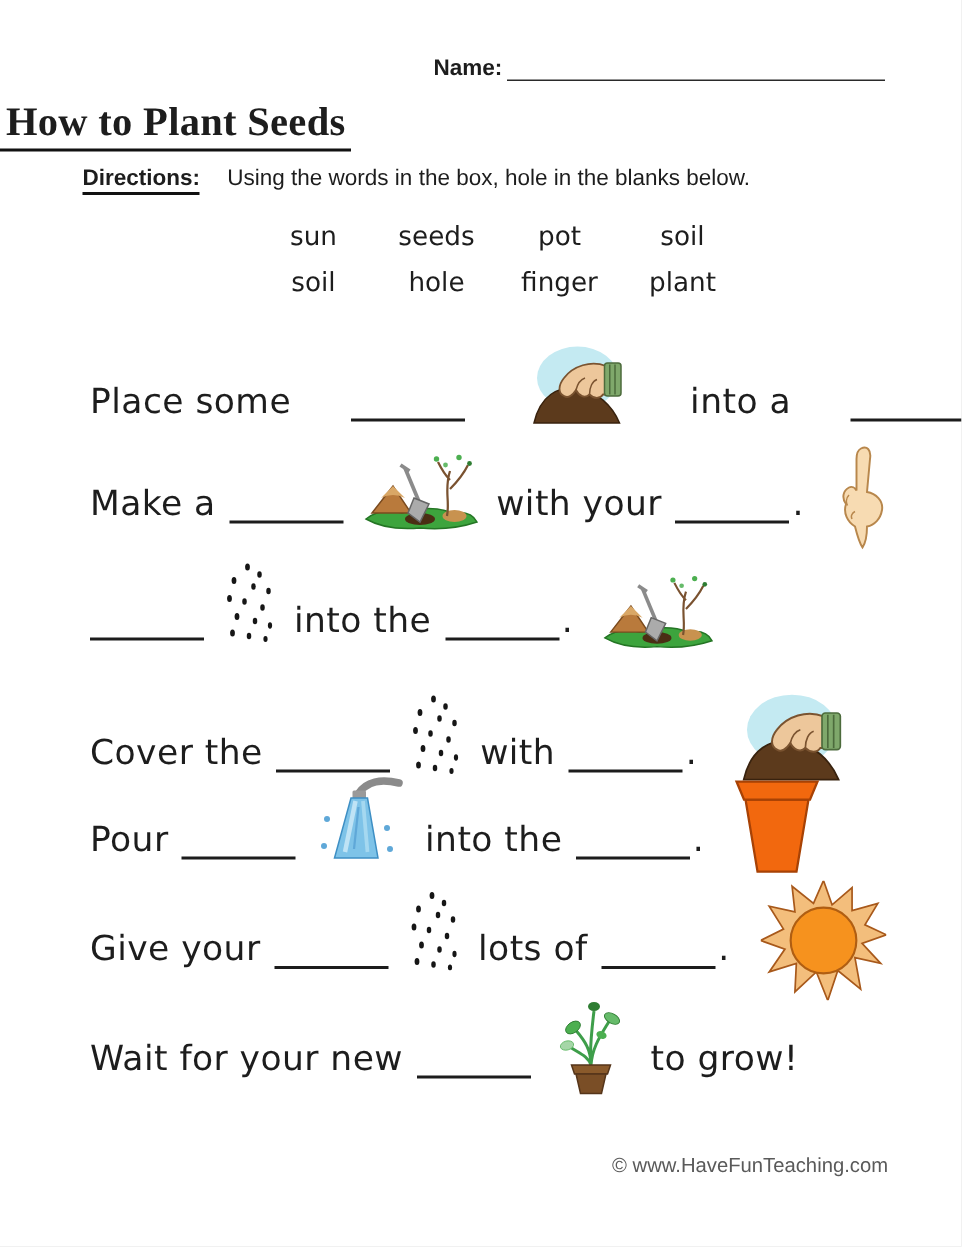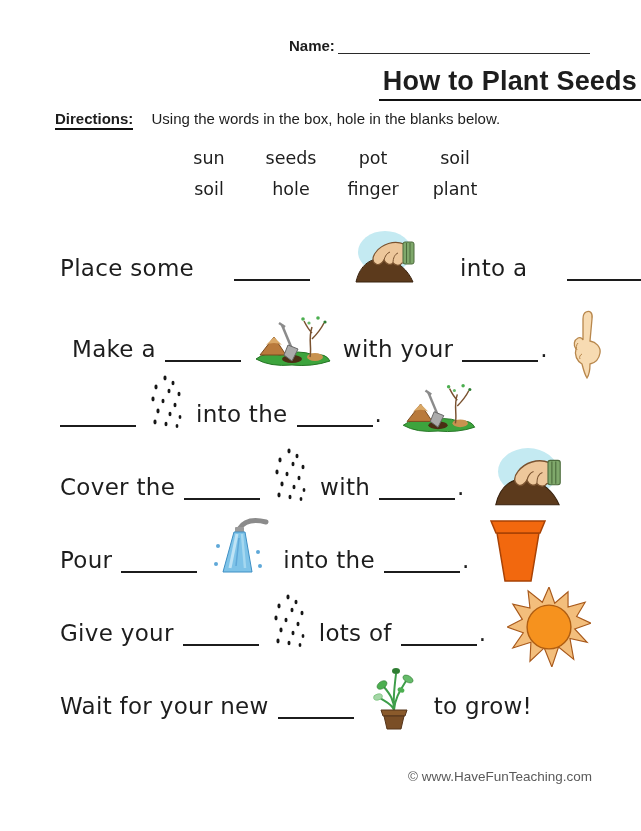--- a/index.html
+++ b/index.html
@@ -2,38 +2,38 @@
 <html><head>
 <meta charset="utf-8">
 <style>
   html,body{margin:0;padding:0;background:#e8e8e8;}
   .page{width:641px;height:831px;position:relative;background:#ffffff;overflow:hidden;
         font-family:"Liberation Sans",sans-serif;color:#1d1d1d;margin:0 auto;}
   
   .name-label{position:absolute;left:289px;top:37px;font-size:15px;font-weight:600;}
   .name-line{position:absolute;left:338px;top:37px;width:252px;height:16px;
              border-bottom:1.6px solid #2a2a2a;}
-  .title-wrap{position:absolute;top:66px;left:0;right:0;text-align:right;}
+  .title-wrap{position:absolute;top:66px;left:0;right:0;text-align:left;font-family:Liberation Serif, serif;}
   .title{display:inline-block;font-size:27px;font-weight:600;letter-spacing:.2px;
          border-bottom:2.5px solid #111;padding:0 4px 2px 4px;}
   .directions{position:absolute;left:55px;top:110px;font-size:15px;}
   .dir-label{font-weight:700;border-bottom:2px solid #111;padding-bottom:1px;margin-right:14px;}
   
   .word-bank{position:absolute;left:168px;top:142px;width:330px;
              font-family:"DejaVu Sans",sans-serif;font-size:17.5px;}
   .wb-row{display:flex;height:31px;align-items:center;}
   .wb-word{width:82px;text-align:center;}
   
   .row{position:absolute;left:60px;height:70px;display:flex;align-items:flex-end;
        column-gap:9px;font-family:"DejaVu Sans",sans-serif;font-size:23px;letter-spacing:.3px;
        white-space:nowrap;}
   .row .sent{line-height:1.12;}
   .row .punct{margin-left:-7px;}
   .blank{width:76px;height:4px;border-bottom:2.5px solid #1c1c1c;margin-bottom:1px;flex:none;}
-  .r1{top:212px;gap:40px;} .r2{top:293px;margin-left:12px;} .r3{top:358px;} .r4{top:431px;}
+  .r1{top:212px;gap:40px;} .r2{top:280px;} .r3{top:358px;} .r4{top:446px;}
   .r5{top:504px;} .r6{top:577px;} .r7{top:650px;}
   
   .ic{flex:none;}
   .ic-soil{width:66px;height:54px;margin:0 2px -2px 2px;}
   .ic-soil-r{width:92px;height:60px;margin-left:8px;margin-bottom:-6px;}
   .ic-pot{width:58px;height:64px;margin-left:10px;margin-bottom:-14px;}
   .ic-pot5{width:58px;height:64px;margin-left:10px;margin-bottom:-9px;}
   .ic-hole{width:80px;height:58px;margin:0 2px -4px 2px;}
   .ic-hole-r{width:78px;height:56px;margin-left:8px;margin-bottom:-5px;}
   .ic-finger{width:38px;height:72px;margin-left:12px;margin-bottom:-18px;}

